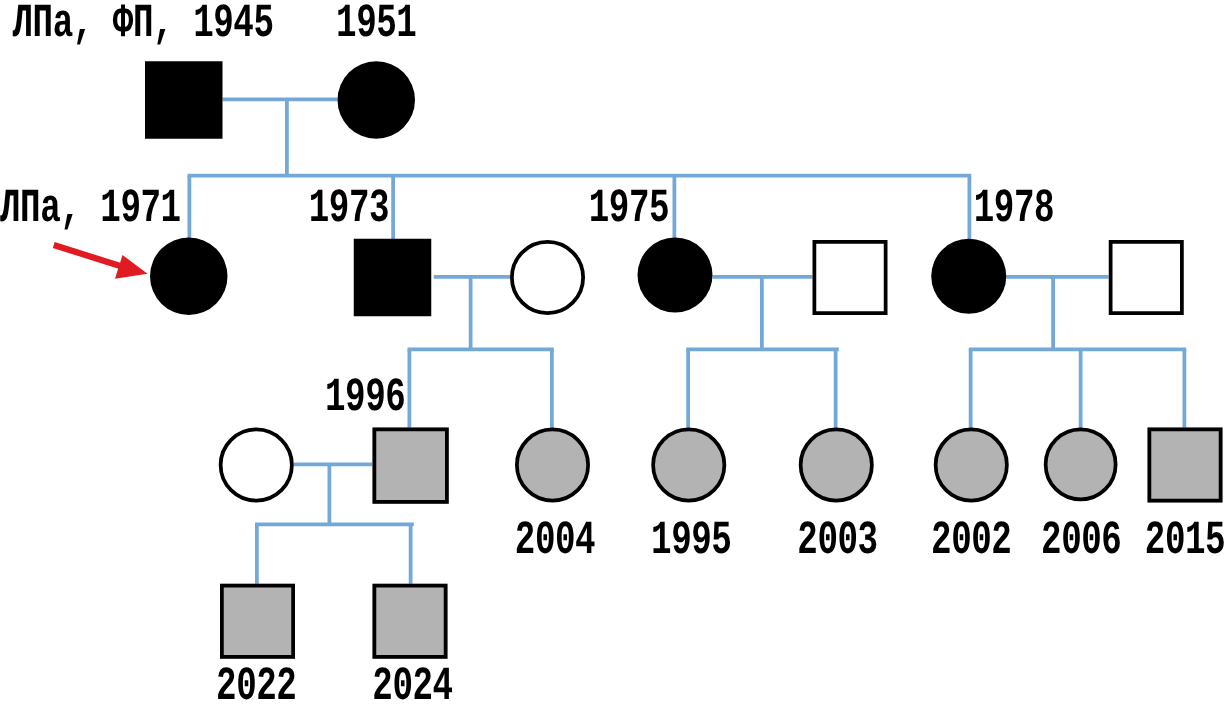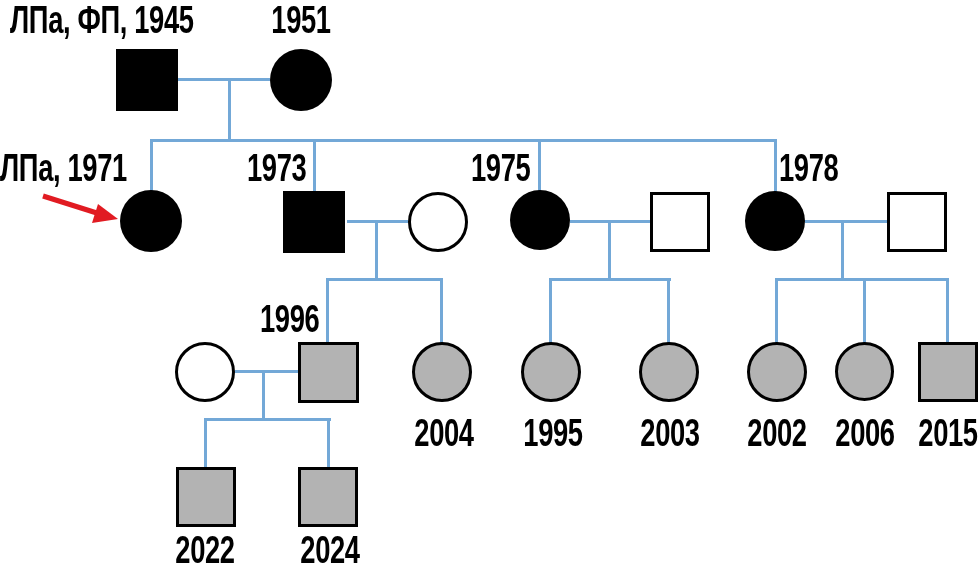--- a/index.html
+++ b/index.html
@@ -2,21 +2,21 @@
 <html><head>
 <meta charset="utf-8">
 <style>
   html, body { margin: 0; padding: 0; background: #ffffff; }
   .stage {
     position: relative;
     width: 980px;
     height: 578px;
     background: #ffffff;
     overflow: hidden;
-    font-family: Liberation Sans, sans-serif;
+    font-family: Liberation Mono, monospace;
   }
   .hline, .vline { position: absolute; background: #73a8d7; }
   .hline { height: 3px; }
   .vline { width: 3px; }
   .shape { position: absolute; box-sizing: border-box; }
   .sq  { }
   .ci  { border-radius: 50%; }
   .black { background: #000000; border: none; }
   .white { background: #ffffff; border: 3px solid #000000; }
   .gray  { background: #b3b3b3; border: 3px solid #000000; }

